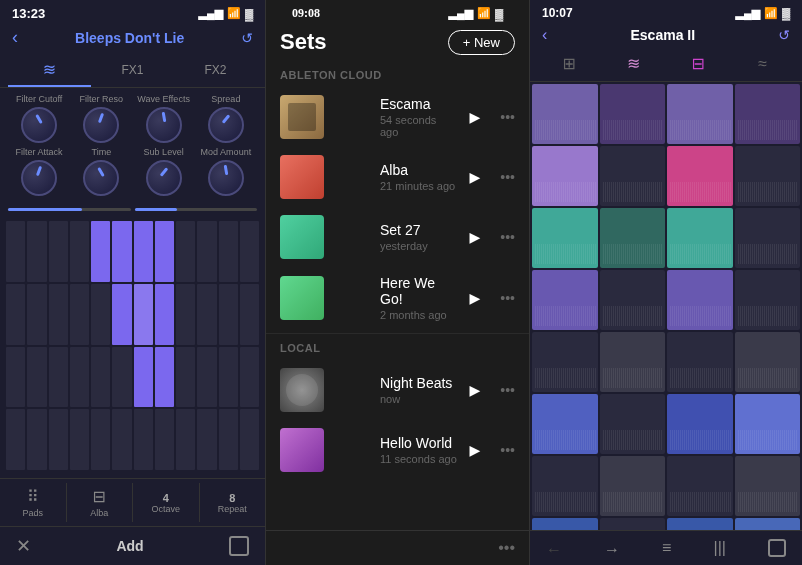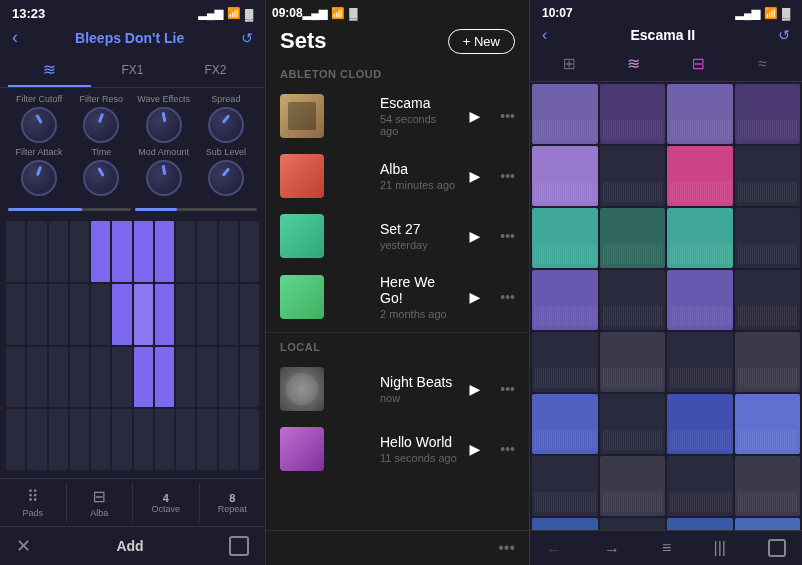--- a/index.html
+++ b/index.html
@@ -225,26 +225,27 @@
       height: 565px;
       background: #1c1c1c;
       display: flex;
       flex-direction: column;
       flex-shrink: 0;
       border-left: 1px solid #333;
       border-right: 1px solid #333;
     }
     .sets-status-bar {
       display: flex;
-      justify-content: flex-start;
-      align-items: center;
-      padding: 6px 6px 2px;
+      justify-content: space-between;
+      align-items: center;
+      padding: 6px 26px 2px;
       color: #fff;
       font-size: 12px;
       font-weight: 600;
+      font-family: Liberation Serif, serif;
     }
     .sets-header {
       display: flex;
       align-items: center;
       justify-content: space-between;
       padding: 6px 14px 10px;
     }
     .sets-title {
       font-size: 22px;
       font-weight: 700;
@@ -484,26 +485,26 @@
     <div class="knobs-row">
       <div class="knob-item">
         <div class="knob-label">Filter Attack</div>
         <div class="knob pos2"></div>
       </div>
       <div class="knob-item">
         <div class="knob-label">Time</div>
         <div class="knob pos1"></div>
       </div>
       <div class="knob-item">
+        <div class="knob-label">Sub Level</div>
+        <div class="knob pos4"></div>
+      </div>
+      <div class="knob-item">
         <div class="knob-label">Mod Amount</div>
         <div class="knob pos3"></div>
-      </div>
-      <div class="knob-item">
-        <div class="knob-label">Sub Level</div>
-        <div class="knob pos4"></div>
       </div>
     </div>
   </div>
 
   <div class="seq-slider-row">
     <div class="seq-slider"></div>
     <div class="seq-slider seq-slider2"></div>
   </div>
 
   <div class="sequencer-area">

